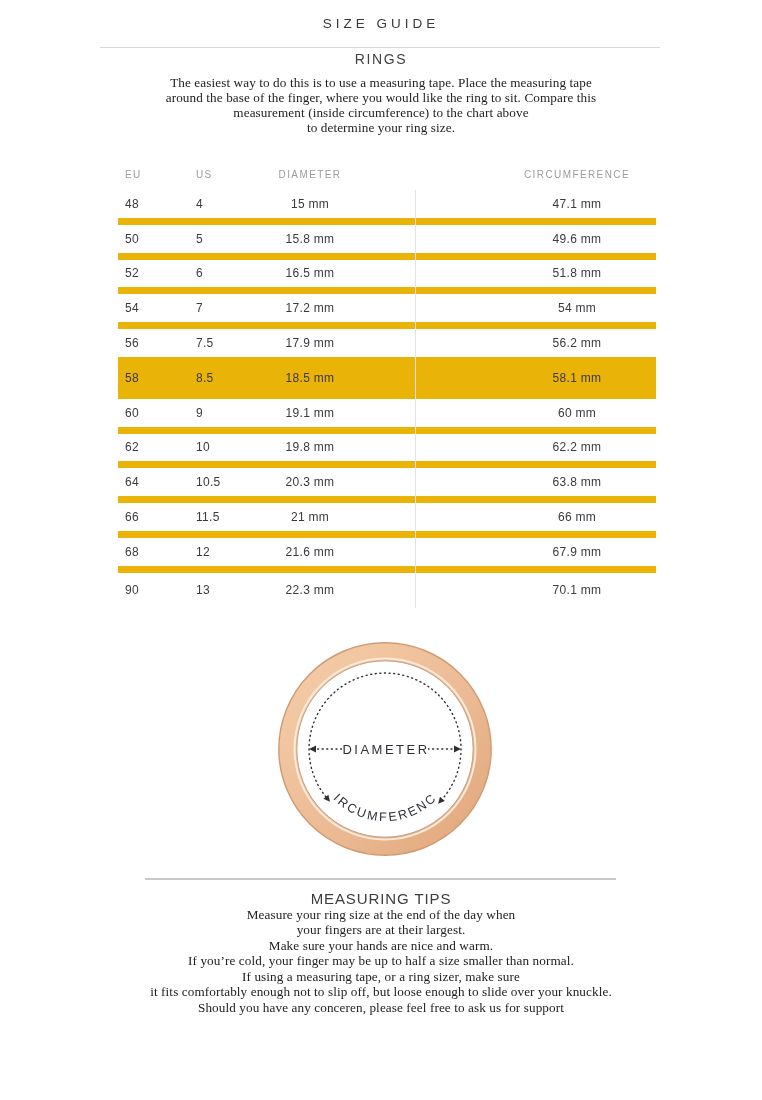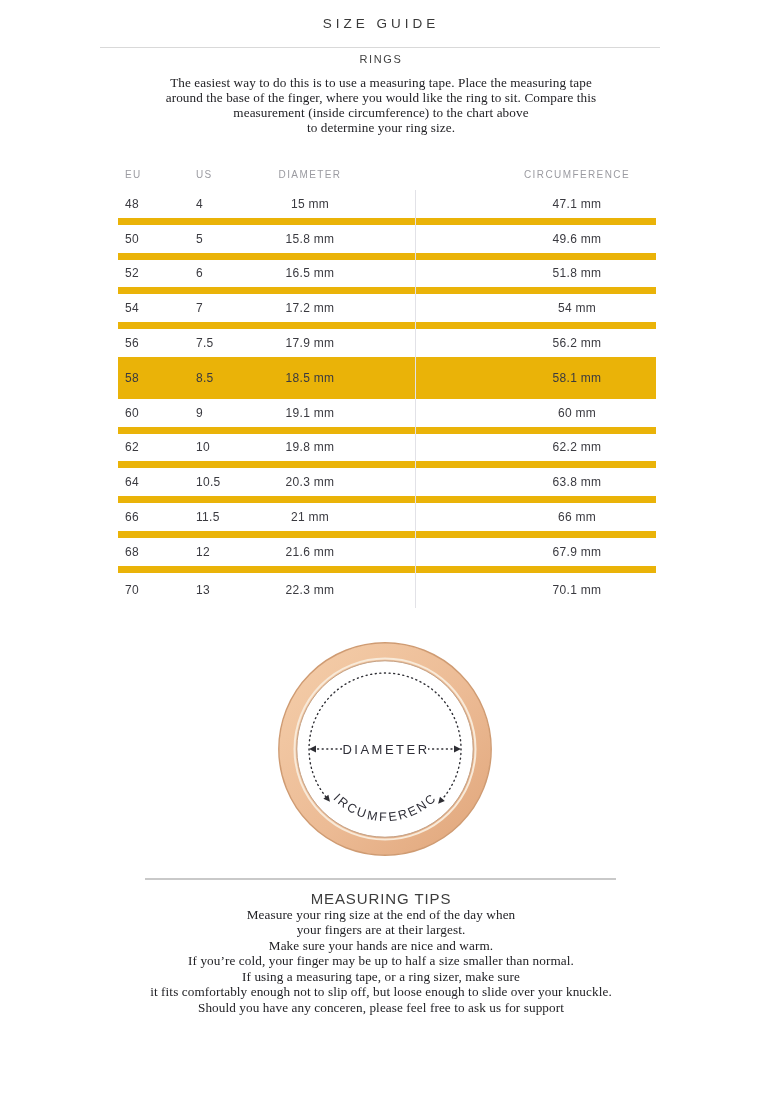--- a/index.html
+++ b/index.html
@@ -2,21 +2,21 @@
 <html><head>
 <meta charset="utf-8">
 <style>
   html,body{margin:0;padding:0;background:#fff;overflow:hidden;}
   .page{position:relative;width:762px;height:1100px;background:#fff;
         font-family:"Liberation Sans",sans-serif;color:#333;}
   .title{margin:0;padding-top:15px;text-align:center;font-weight:400;
          font-size:13.5px;letter-spacing:4px;color:#3a3a3a;line-height:18px;}
   .divider-top{height:1px;background:#d9d9d9;margin:14px 102px 0 100px;}
   .section-title{margin:5px 0 0 0;text-align:center;font-weight:400;
-         font-size:11px;letter-spacing:1.6px;color:#424242;line-height:13px;}
+         font-size:14px;letter-spacing:1.6px;color:#424242;line-height:13px;}
   .intro{margin-top:9px;}
   .serif-line{font-family:"Liberation Serif",serif;font-size:13.2px;line-height:15px;
          color:#222226;text-align:center;letter-spacing:0.1px;}
   
   .size-table{position:relative;margin:33px 106px 0 118px;}
   .t-head{display:grid;grid-template-columns:78px 49px 130px 1fr;height:22px;}
   .th{font-size:10px;letter-spacing:1.4px;color:#9b9ba1;line-height:14px;}
   .th.eu{padding-left:7px;}
   .th.dia{text-align:center;}
   .th.circ{text-align:center;padding-left:123px;}
@@ -139,21 +139,21 @@
         </div>
 
         <div class="t-row">
           <div class="td eu">68</div>
           <div class="td us">12</div>
           <div class="td dia">21.6 mm</div>
           <div class="td circ">67.9 mm</div>
         </div>
 
         <div class="t-row">
-          <div class="td eu">70</div>
+          <div class="td eu">90</div>
           <div class="td us">13</div>
           <div class="td dia">22.3 mm</div>
           <div class="td circ">70.1 mm</div>
         </div>
       </div>
     <div class="v-divider"></div>
   </div>
 
   <svg class="ring-svg" width="240" height="240" viewBox="0 0 240 240">
     <defs>

